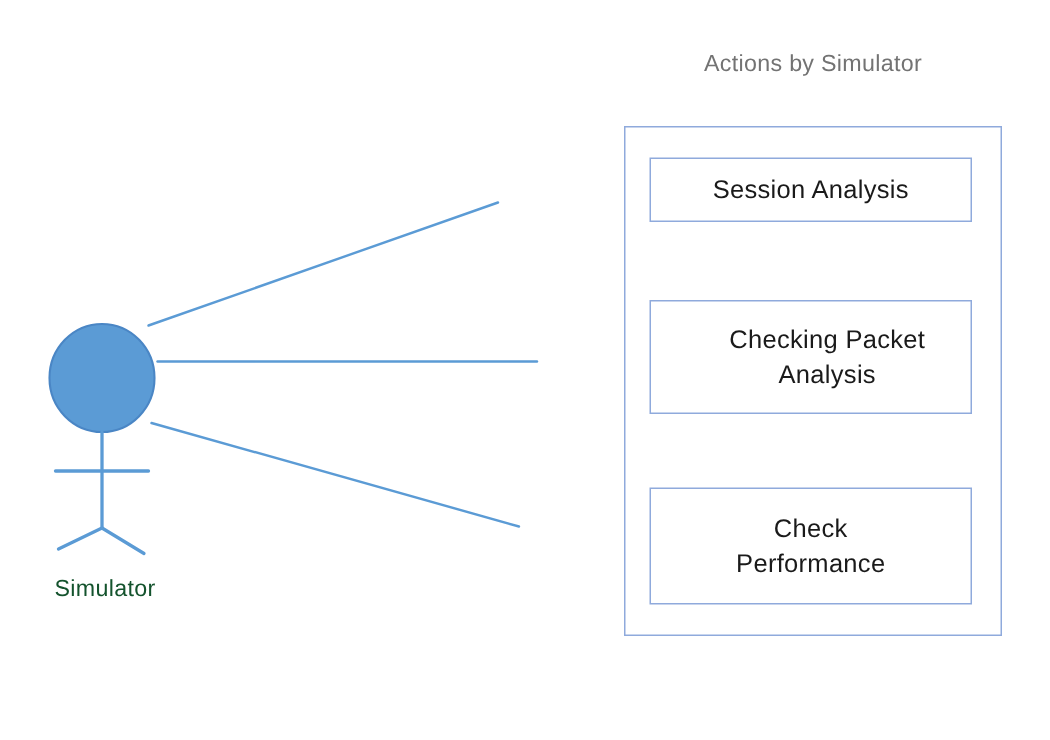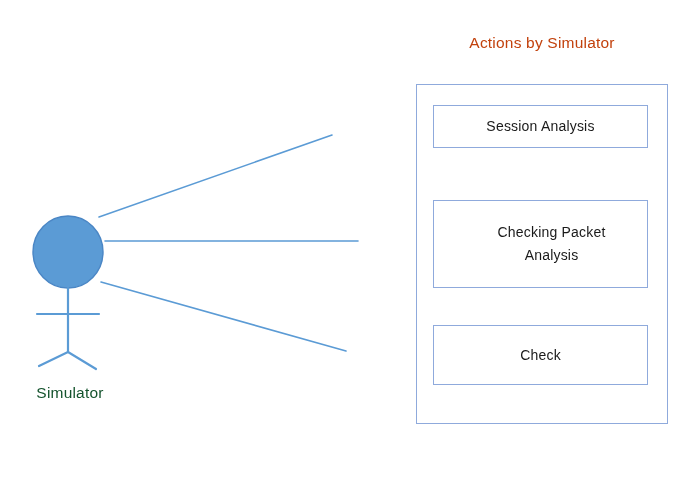--- a/index.html
+++ b/index.html
@@ -47,21 +47,21 @@
 
   
   .system-title {
     position: absolute;
     left: 408px;
     top: 33px;
     width: 268px;
     text-align: center;
     font-size: 15.5px;
     line-height: 20px;
-    color: #c2410c;
+    color: #737373;
     letter-spacing: 0.2px;
     white-space: nowrap;
   }
   .system-boundary {
     position: absolute;
     left: 416px;
     top: 84px;
     width: 252px;
     height: 340px;
     box-sizing: border-box;
@@ -79,29 +79,29 @@
     position: absolute;
     left: 17px;
     width: 215px;
     box-sizing: border-box;
     border: 1.6px solid #8faadc;
     background: #ffffff;
     display: flex;
     align-items: center;
     justify-content: center;
     text-align: center;
-    font-size: 14px;
+    font-size: 17px;
     line-height: 23px;
     color: #1a1a1a;
     letter-spacing: 0.2px;
     padding: 2px 6px;
   }
   .usecase.uc0 { top: 21px;  height: 43px; }
-  .usecase.uc1 { top: 116px; height: 88px; padding-left: 28px; }
-  .usecase.uc2 { top: 241px; height: 60px; }
+  .usecase.uc1 { top: 116px; height: 76px; padding-left: 28px; }
+  .usecase.uc2 { top: 241px; height: 78px; }
   .usecase-text { display: block; }
 </style>
 </head>
 <body>
 
 <div id="canvas">
 
   <svg class="diagram-svg" viewBox="0 0 700 493" xmlns="http://www.w3.org/2000/svg">
 
     <g>
@@ -136,18 +136,19 @@
     <div class="usecase uc1">
       <span class="usecase-text">
         <span>Checking Packet</span><br>
         <span>Analysis</span>
       </span>
     </div>
 
     <div class="usecase uc2">
       <span class="usecase-text">
         <span>Check</span><br>
+        <span>Performance</span>
       </span>
     </div>
 
   </div>
 
 </div>
 
 </body></html>

